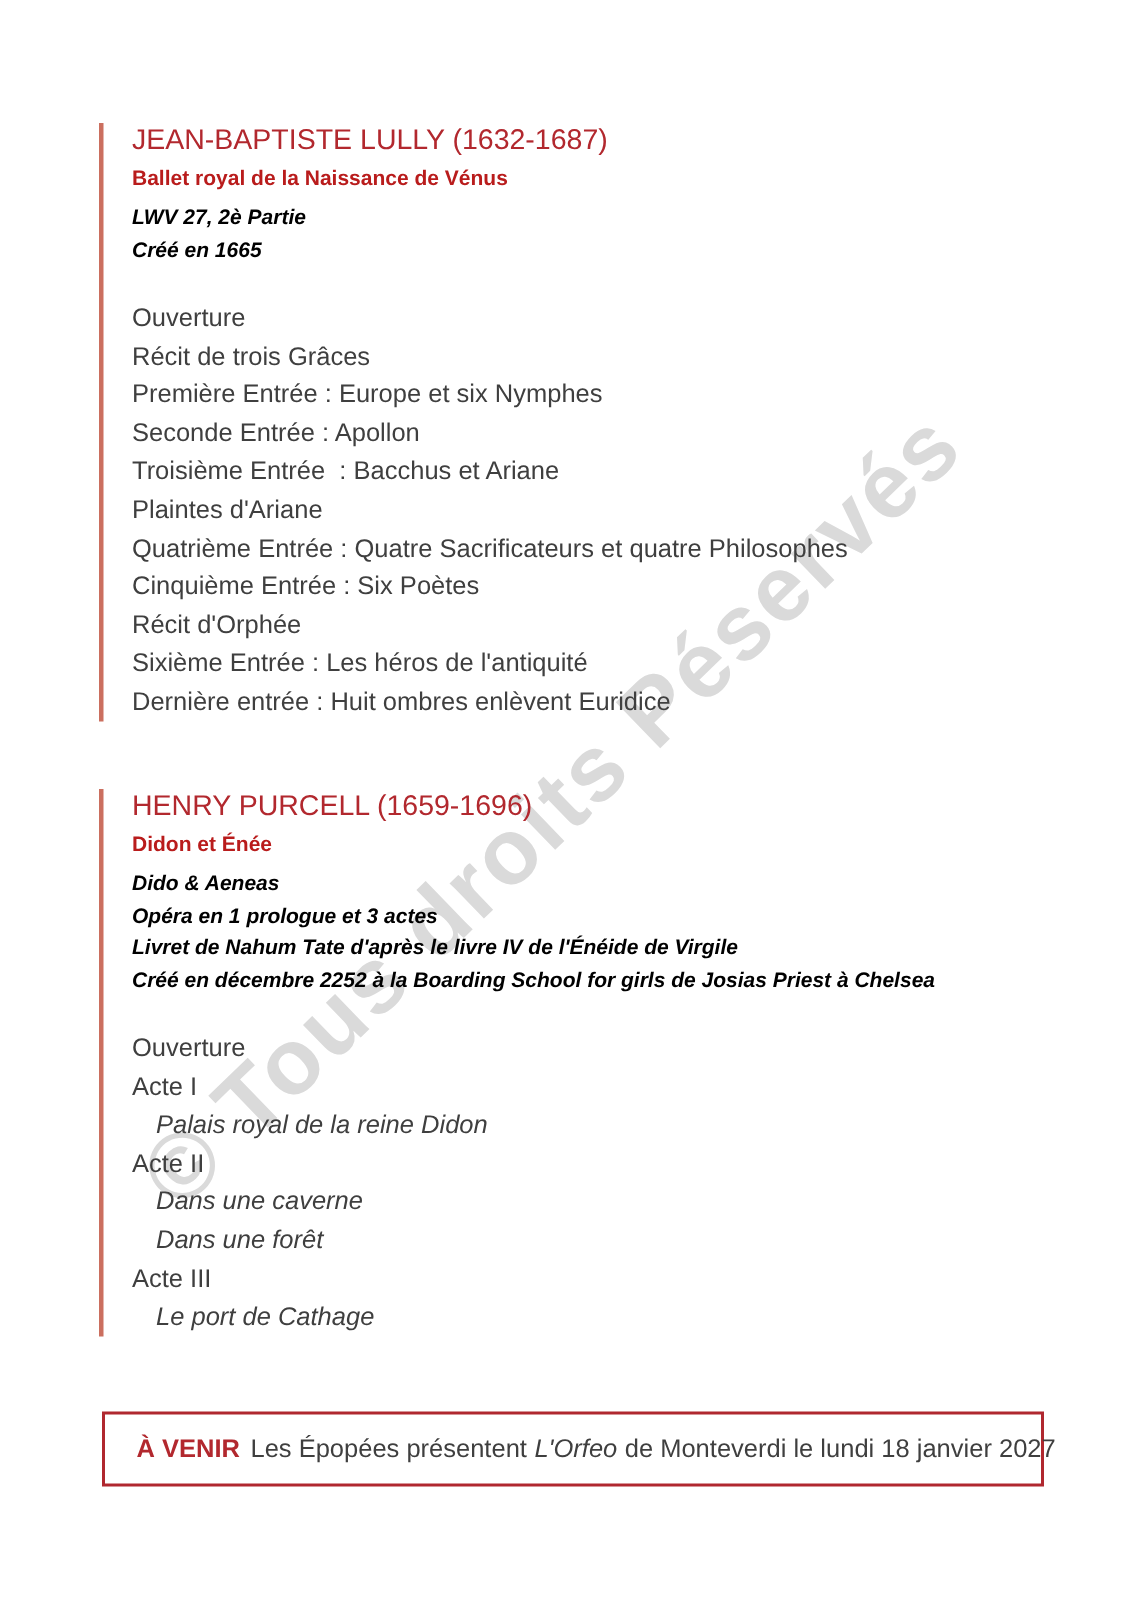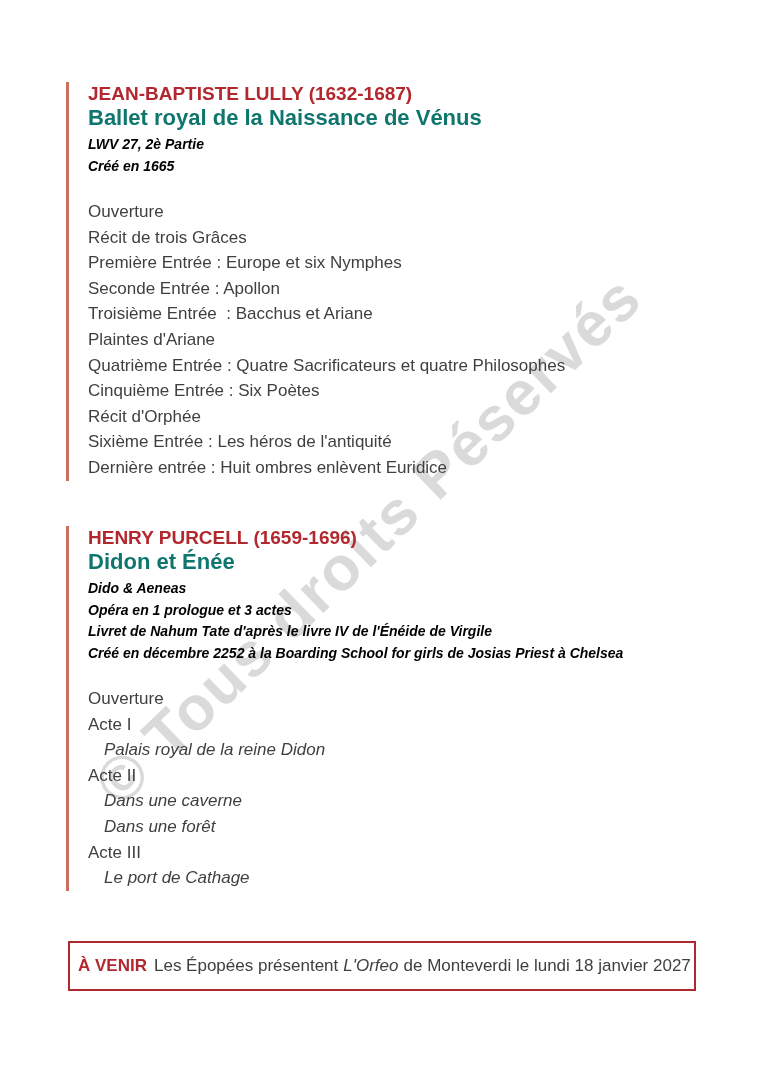--- a/index.html
+++ b/index.html
@@ -35,28 +35,28 @@
     left: 66px;
     border-left: 3px solid #cb6f5f;
     padding-left: 19px;
     width: 640px;
   }
   .section-lully   { top: 82px; }
   .section-purcell { top: 526px; }
 
   .composer {
     font-size: 19px;
-    font-weight: bold;
+    font-weight: normal;
     color: #b2282e;
     line-height: 24px;
   }
   .work-title {
-    font-size: 22px;
+    font-size: 14px;
     font-weight: bold;
-    color: #0f766e;
+    color: #b91c1c;
     line-height: 24px;
     margin-bottom: 4px;
   }
   .detail-line {
     font-size: 14px;
     font-weight: bold;
     font-style: italic;
     color: #000000;
     line-height: 21.5px;
   }
@@ -75,21 +75,21 @@
   
   .footer-box {
     position: absolute;
     left: 68px;
     top: 941px;
     width: 628px;
     height: 50px;
     border: 2px solid #b0282f;
     display: flex;
     align-items: center;
-    padding-left: 8px;
+    padding-left: 21px;
     z-index: 1;
     font-size: 17px;
     color: #3f3f3f;
     white-space: nowrap;
   }
   .footer-box .venir {
     font-weight: bold;
     color: #b2282e;
     margin-right: 7px;
   }

